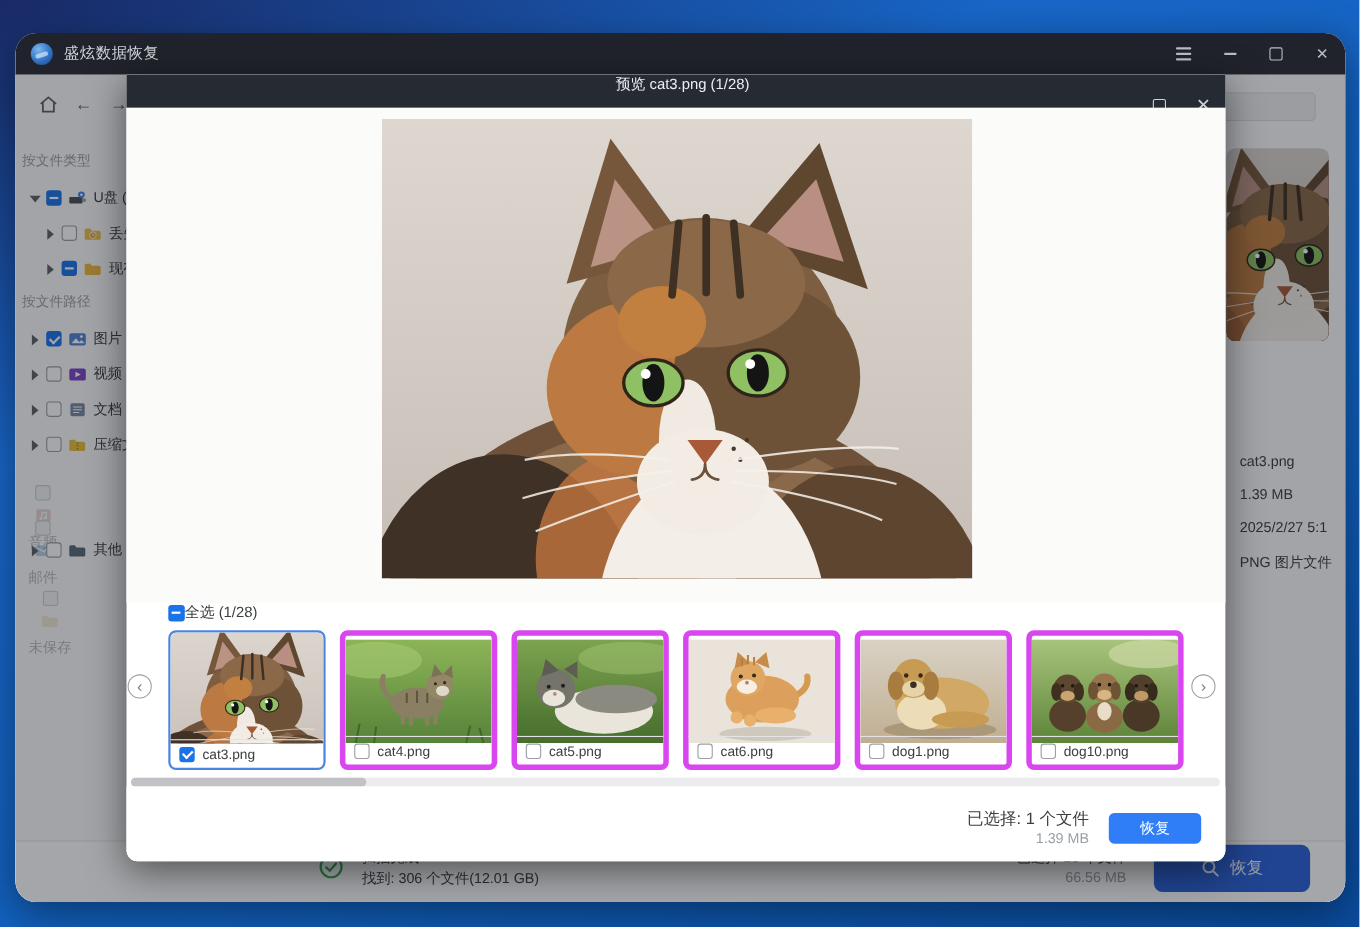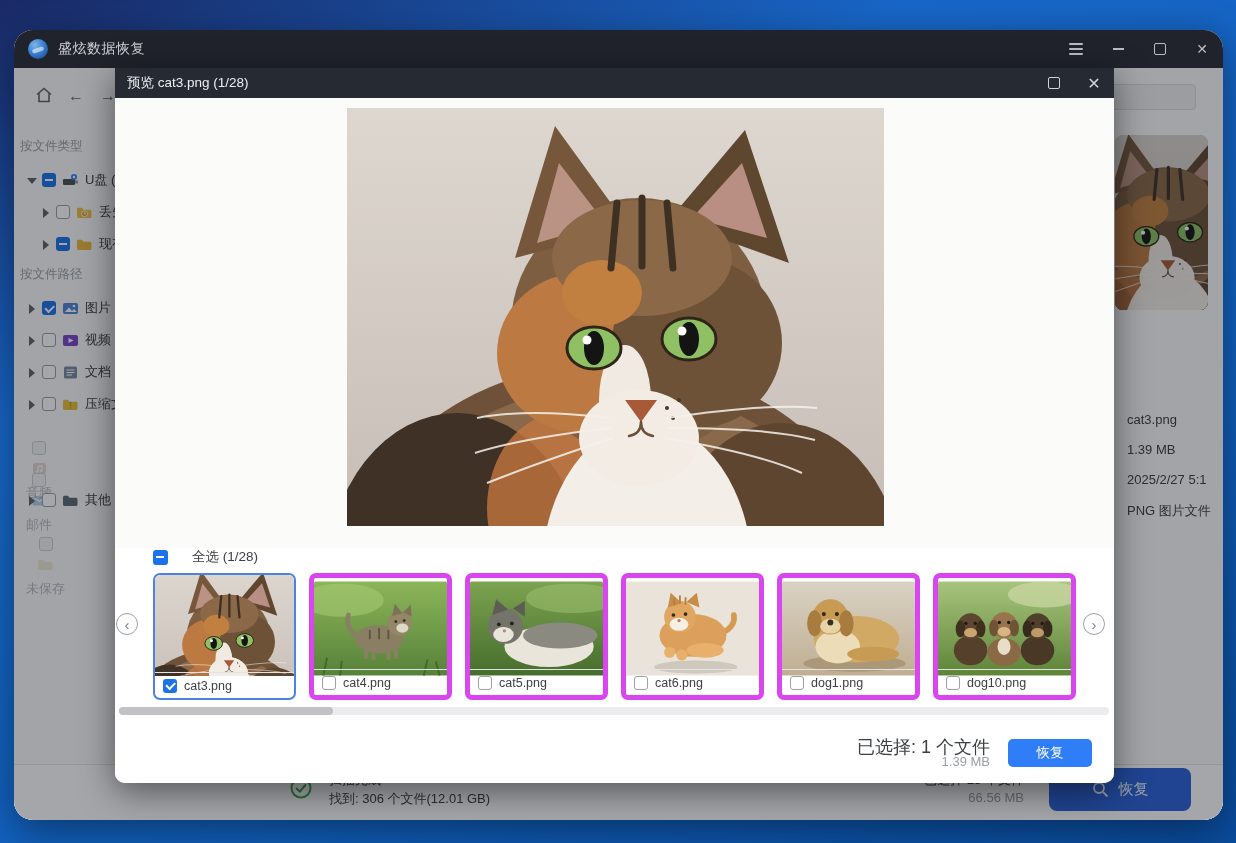--- a/index.html
+++ b/index.html
@@ -66,44 +66,44 @@
   .st-line1{position:absolute;left:315px;top:6px;font-size:13px;color:#3c4043;}
   .st-line2{position:absolute;left:315px;top:25px;font-size:13px;color:#3c4043;}
   .st-right1{position:absolute;right:199px;top:6px;font-size:13px;color:#3c4043;white-space:nowrap;}
   .st-right2{position:absolute;right:199px;top:25px;font-size:13px;color:#9aa0a6;}
   .big-recover{position:absolute;left:1035px;top:3px;width:142px;height:43px;border-radius:8px;
     background:#2a62d8;color:#eef2fb;font-size:15px;display:flex;align-items:center;justify-content:center;gap:10px;}
   
   .dialog{position:absolute;left:101px;top:38px;width:999px;height:715px;background:#fff;z-index:10;
     border-radius:0 0 10px 10px;box-shadow:0 8px 34px rgba(0,0,0,.5);}
   .dlg-titlebar{position:absolute;left:0;top:0;right:0;height:30px;background:#262a33;
-    display:flex;align-items:center;color:#eceef2;}
+    display:flex;align-items:center;color:#eceef2;flex-direction:column;}
   .dlg-title{margin-left:12px;font-size:13.5px;}
   .dlg-btns{margin-left:auto;display:flex;height:100%;}
   .dlg-btn{width:40px;height:100%;display:flex;align-items:center;justify-content:center;color:#cfd2d8;}
   .stage{position:absolute;left:0;top:30px;right:0;height:450px;background:#fbfbfa;}
   .main-img{position:absolute;left:232px;top:10px;width:537px;height:418px;overflow:hidden;}
   .main-img svg{display:block;width:100%;height:100%;}
-  .selall-row{position:absolute;left:38px;top:479px;height:20px;display:flex;align-items:center;gap:24px;
+  .selall-row{position:absolute;left:38px;top:479px;height:20px;display:flex;align-items:center;gap:0;
     font-size:13.5px;color:#3c4043;}
   .selall-row .cb{width:15px;height:15px;flex-basis:15px;}
   .strip-nav{position:absolute;top:545px;width:22px;height:22px;border:1.5px solid #9aa0a6;border-radius:50%;
     box-sizing:border-box;display:flex;align-items:center;justify-content:center;color:#7a7f85;
     font-size:15px;line-height:1;background:#fff;}
   .thumb-card{position:absolute;top:505px;width:143px;height:127px;border:5px solid #d946ef;border-radius:7px;
     background:#fff;box-sizing:border-box;}
   .thumb-card.selected{border:2px solid #4a84e0;}
   .thumb-img{position:absolute;left:0;top:0;right:0;height:101px;border-radius:6px 6px 0 0;overflow:hidden;}
   .thumb-img svg{display:block;width:100%;height:100%;}
   .thumb-name-row{position:absolute;left:0;right:0;bottom:0;height:25px;border-top:1px solid #e3e3e5;
     display:flex;align-items:center;gap:7px;padding:0 8px;font-size:12.5px;color:#3c4043;}
   .hscroll{position:absolute;left:4px;right:5px;top:639px;height:8px;border-radius:4px;background:#ececee;}
   .hscroll .thumb{position:absolute;left:0;top:0;height:8px;width:214px;border-radius:4px;background:#c2c2c6;}
   .dlg-footer{position:absolute;left:0;right:0;bottom:0;height:68px;background:#fff;border-radius:0 0 10px 10px;}
-  .ft-sel{position:absolute;right:124px;top:20px;font-size:18px;color:#3c4043;white-space:nowrap;}
+  .ft-sel{position:absolute;right:124px;top:20px;font-size:15px;color:#3c4043;white-space:nowrap;}
   .ft-size{position:absolute;right:124px;top:39px;font-size:13px;color:#9aa0a6;}
   .ft-recover{position:absolute;left:893px;top:24px;width:84px;height:28px;border-radius:5px;background:#2f7ef7;
     color:#fff;font-size:13.5px;display:flex;align-items:center;justify-content:center;}
 </style>
 </head>
 <body>
 
 <svg width="0" height="0" style="position:absolute">
   <defs>
     <linearGradient id="catbg" x1="0" y1="0" x2="0" y2="1">

